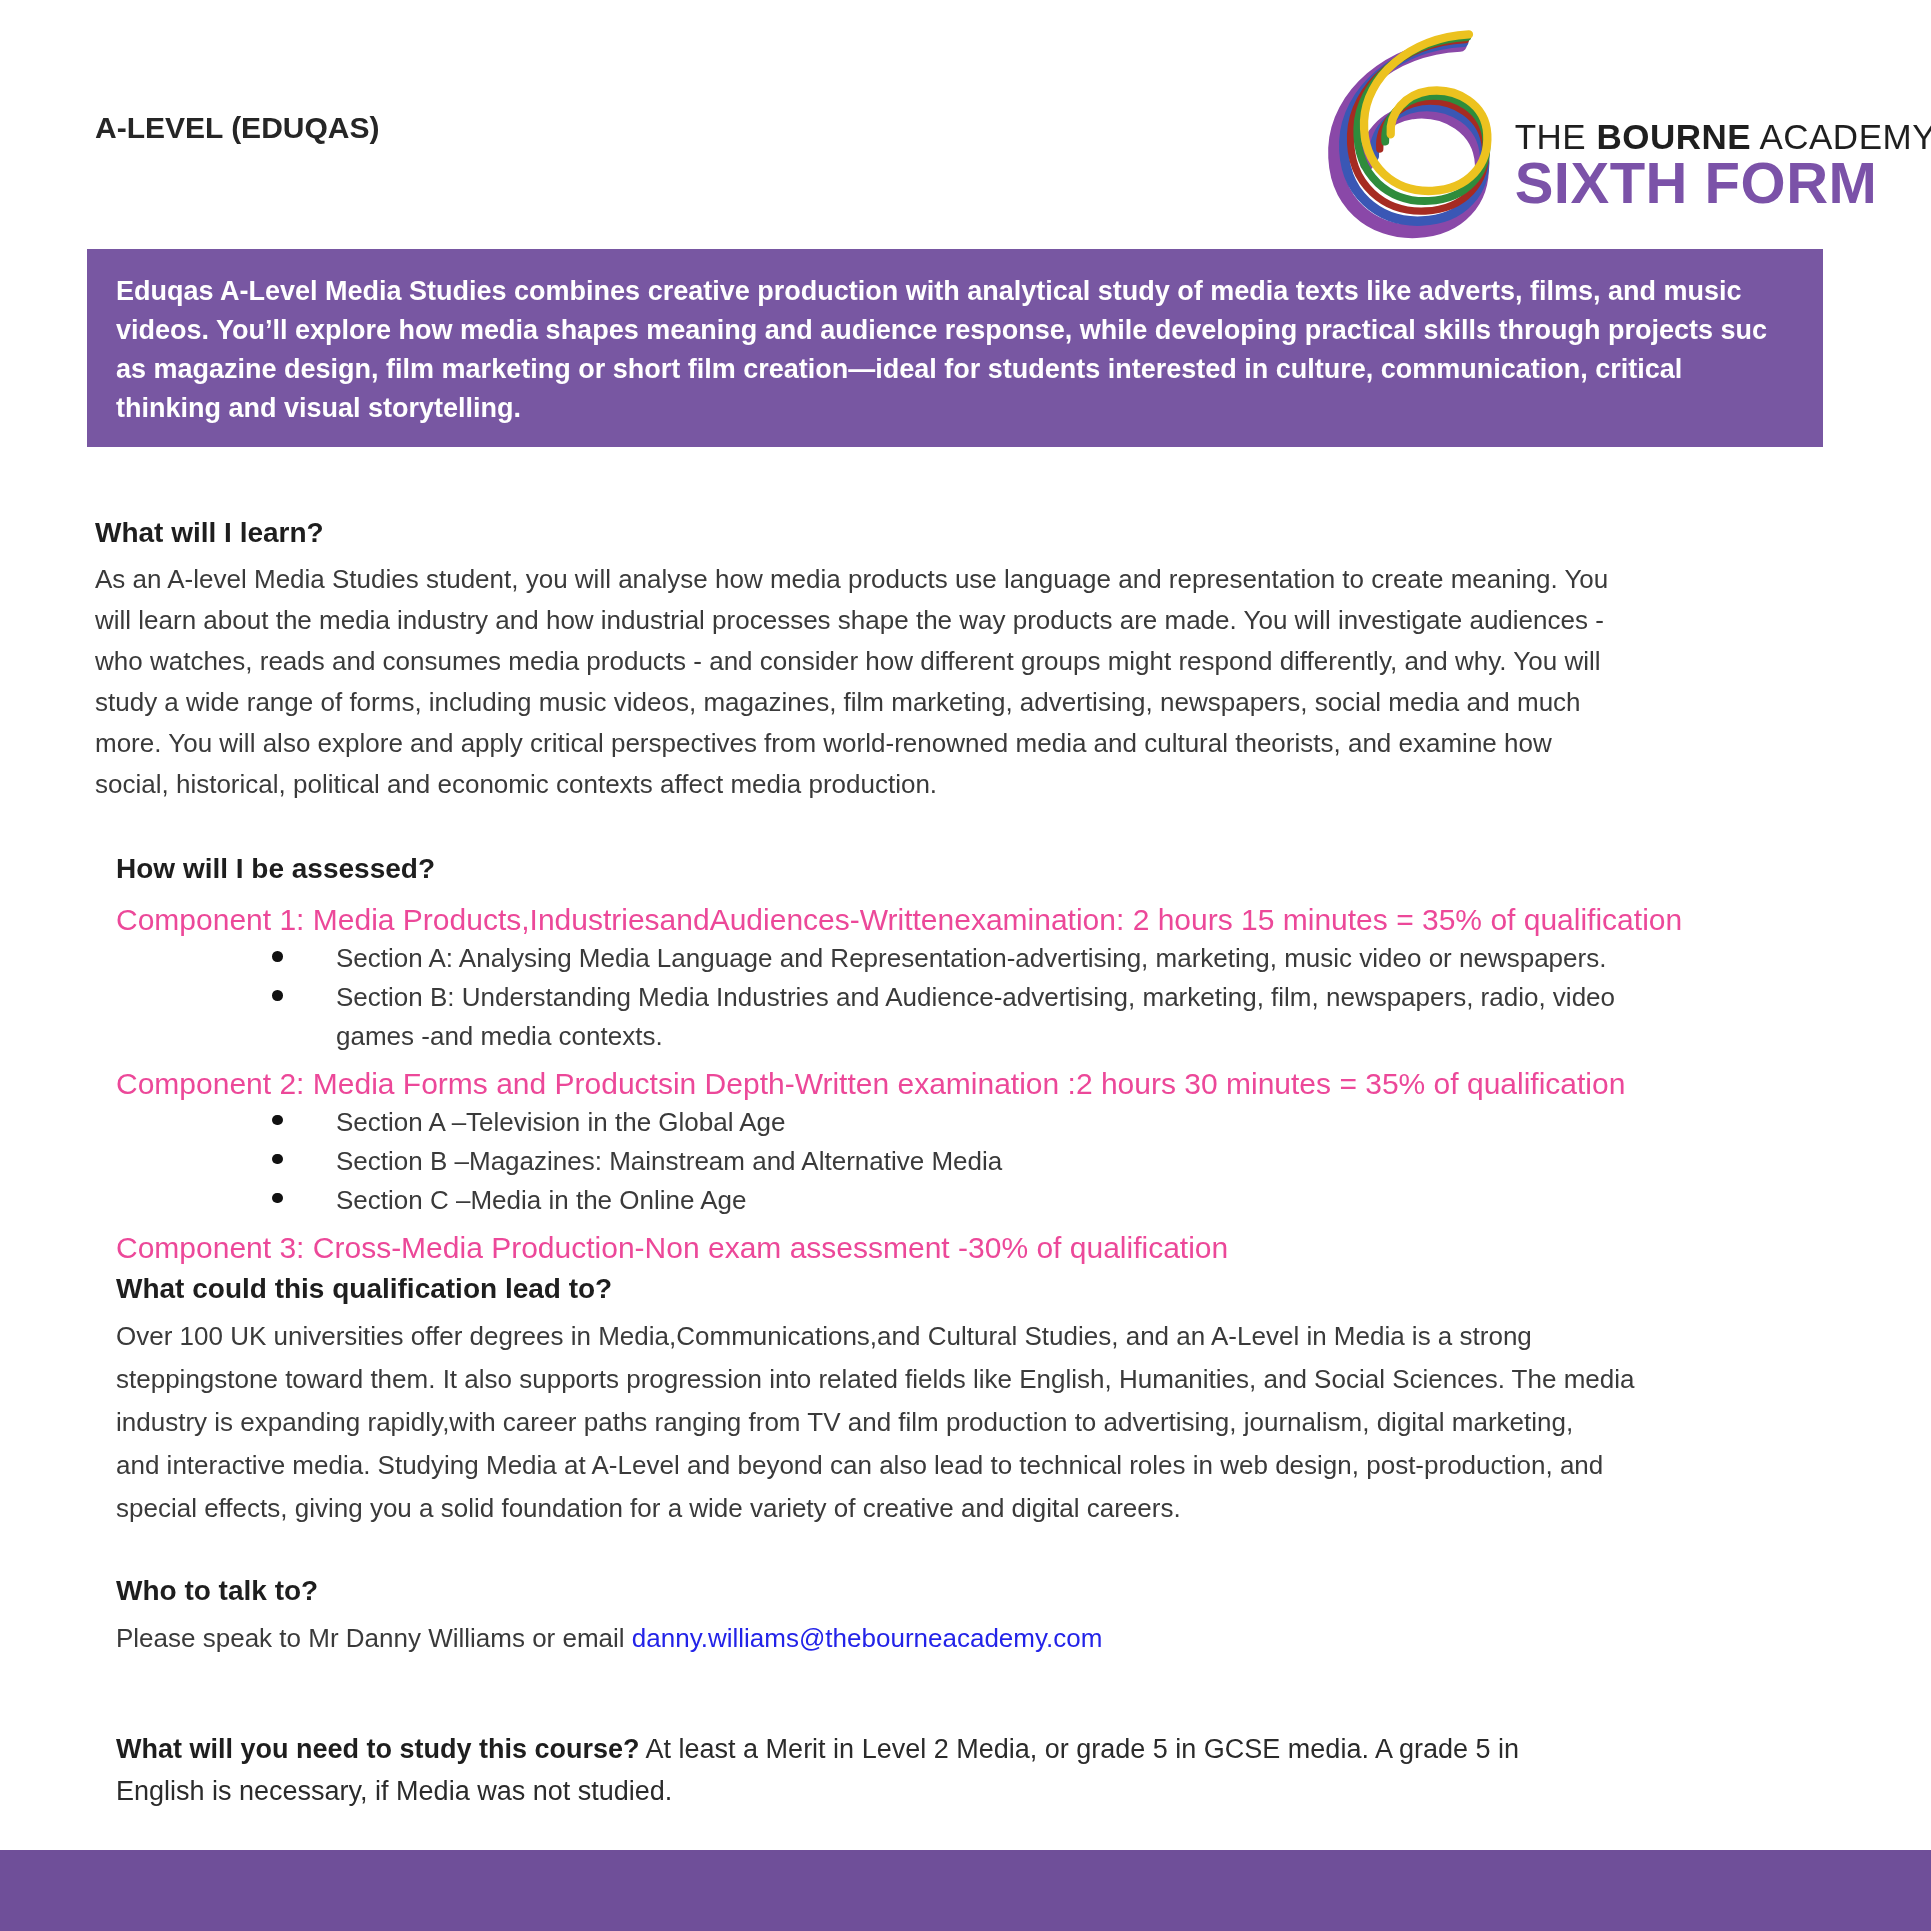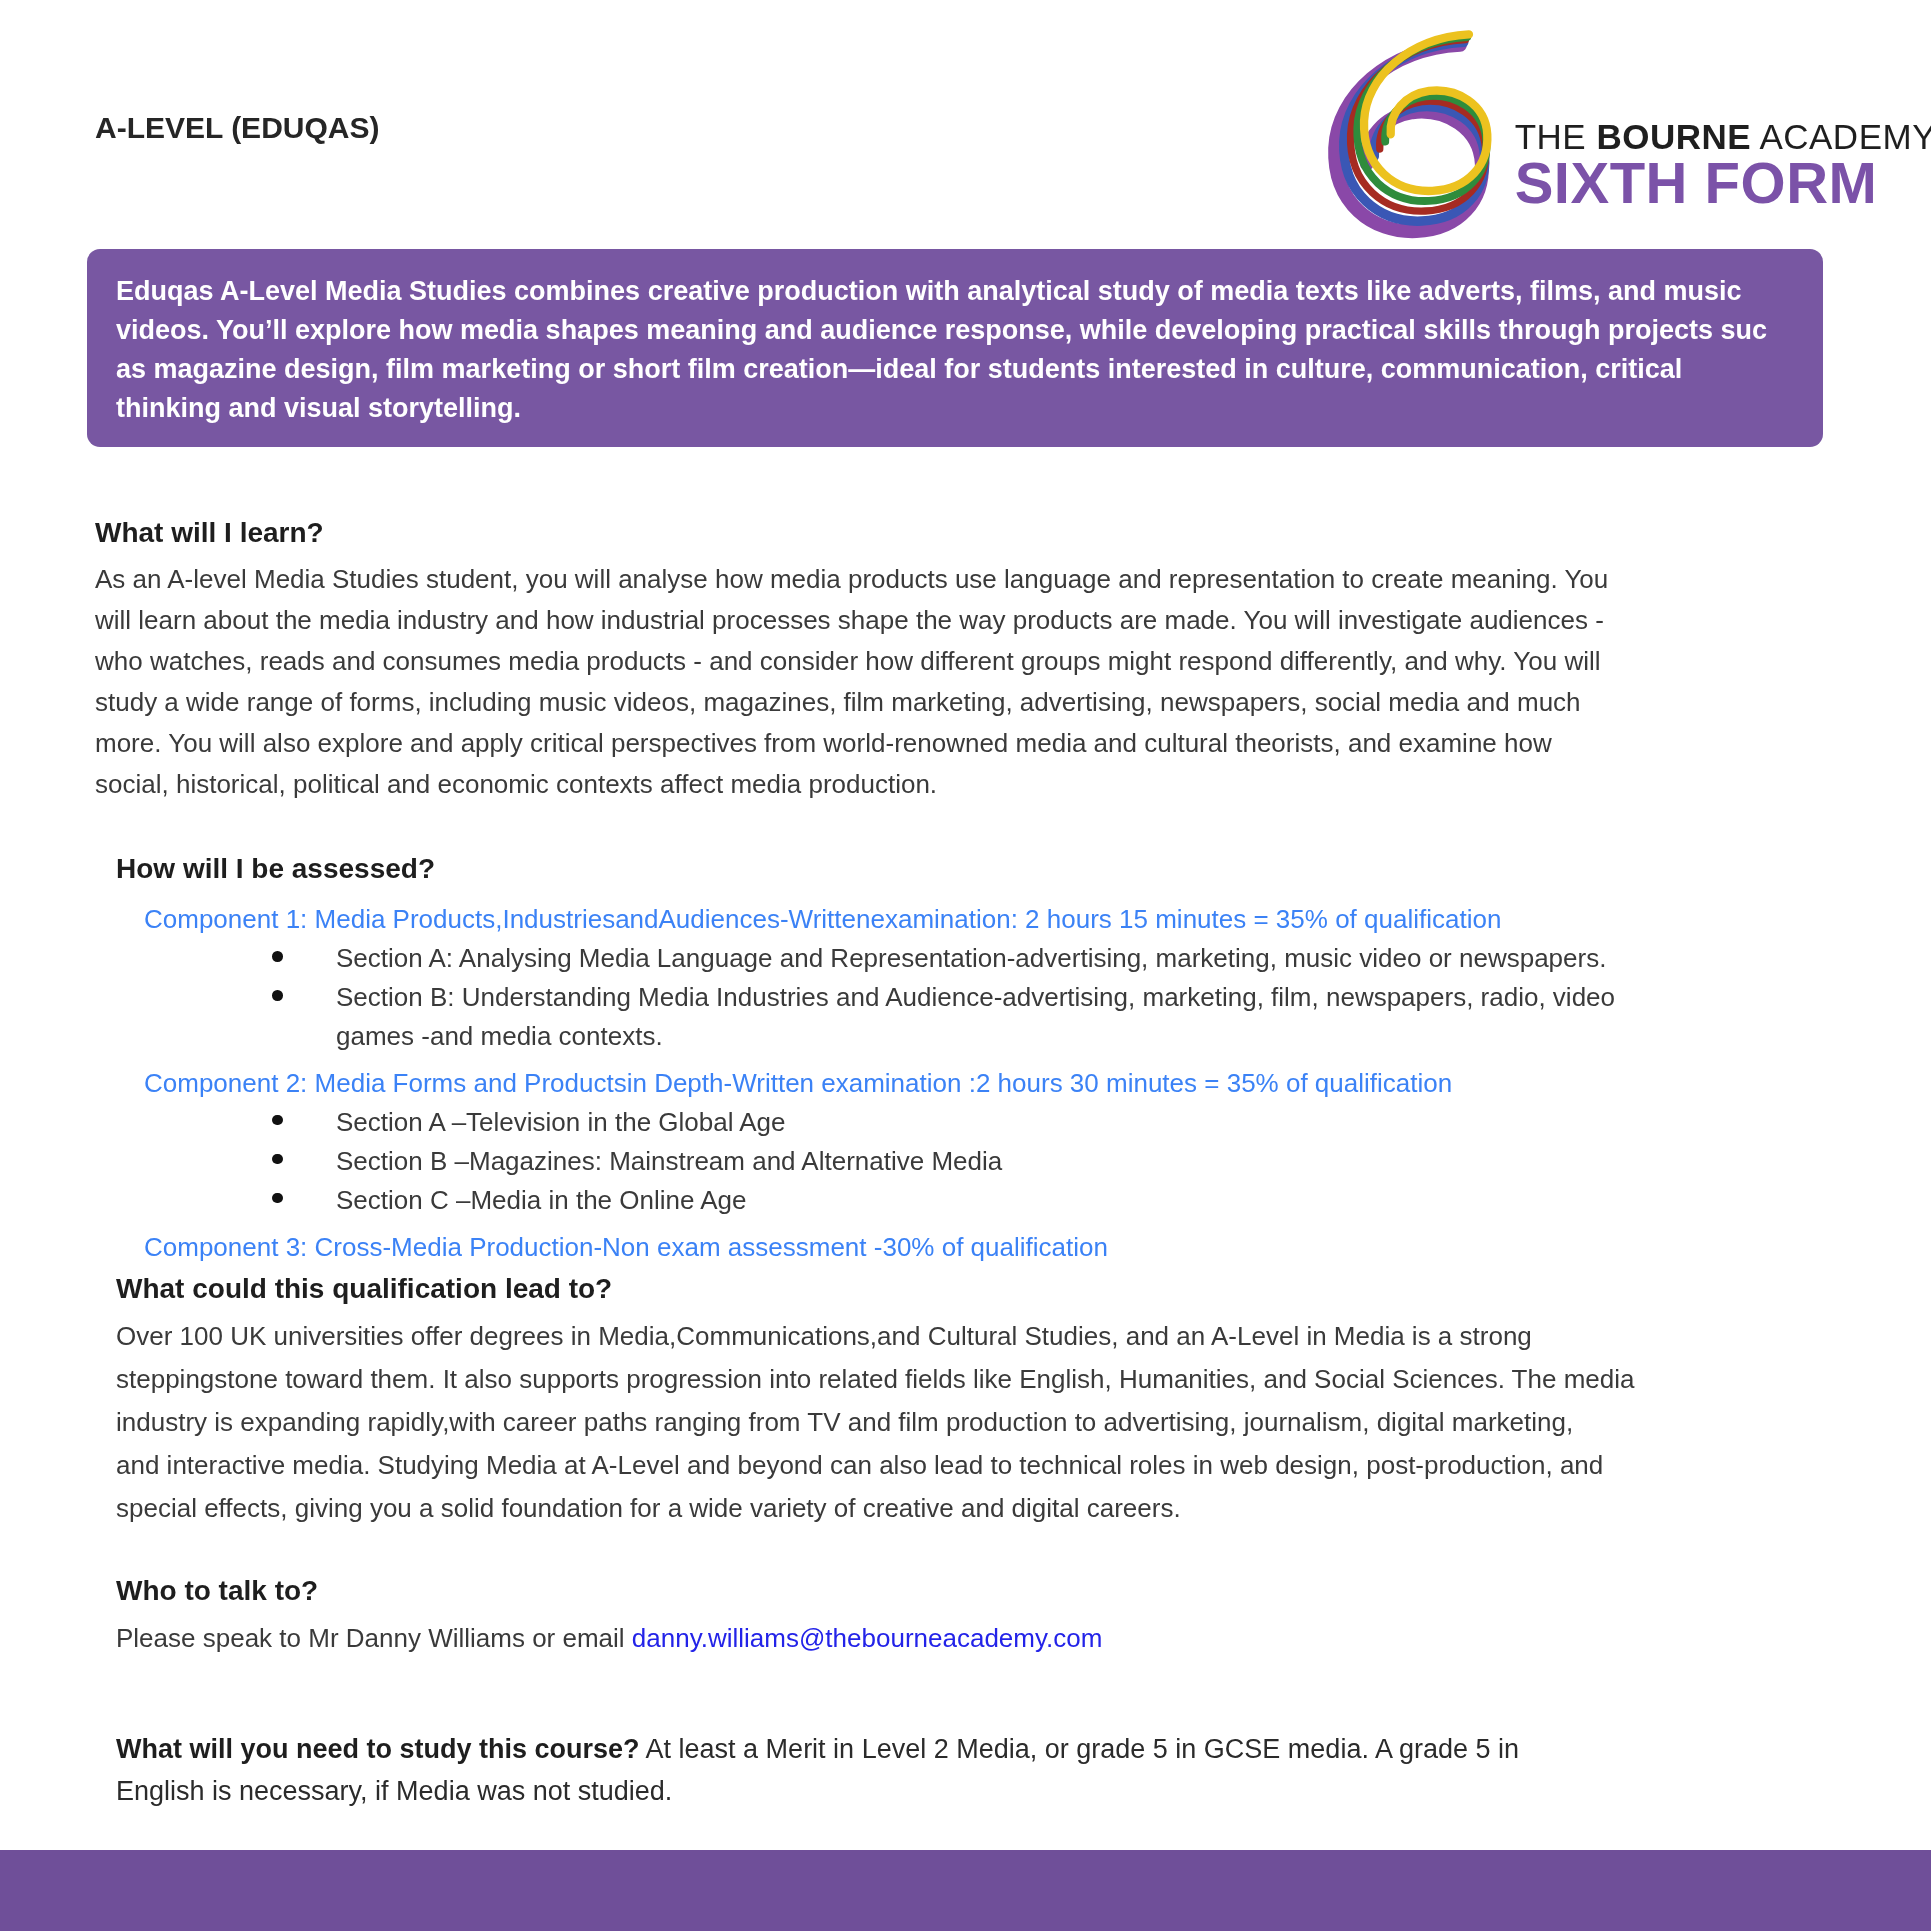--- a/index.html
+++ b/index.html
@@ -23,39 +23,39 @@
   .logo{position:absolute;left:1302px;top:29px;display:flex;}
   .logo svg{width:205px;height:218px;display:block;}
   .logo-text{margin-top:89px;margin-left:7.7px;white-space:nowrap;}
   .logo-line1{font-size:35px;line-height:37px;color:#1f1f1f;letter-spacing:0.5px;}
   .logo-line1 .b{font-weight:bold;text-align:center;}
   .logo-line2{font-size:58px;line-height:56px;font-weight:bold;color:#7b52a8;letter-spacing:0.5px;}
   
   .banner{
     position:absolute;left:87px;top:249px;width:1736px;height:198px;
     background:#7857a2;box-sizing:border-box;
-    padding:23px 0 0 29px;overflow:hidden;border-radius:13px;
+    padding:23px 0 0 29px;overflow:hidden;
   }
   .banner .bline{
     color:#ffffff;font-weight:bold;font-size:27px;line-height:39px;
     white-space:nowrap;
   }
   
   .h3{
     font-size:28px;font-weight:bold;color:#1e1e1e;line-height:33px;margin:0;
   }
   .pline{font-size:26px;color:#3a3a3a;white-space:nowrap;}
   
   .sec-learn{position:absolute;left:95px;top:516px;width:1738px;}
   .sec-learn .h3{margin-bottom:9.7px;}
   .sec-learn .pline{line-height:41px;}
   
   .sec-assess{position:absolute;left:116px;top:852px;width:1728px;}
   .sec-assess .h3{margin-bottom:15.4px;}
-  .comp-line{font-size:26px;color:#3b82f6;line-height:39px;white-space:nowrap;margin-left:28px;}
+  .comp-line{font-size:30px;color:#ec4899;line-height:39px;white-space:nowrap;}
   .comp-line.gap{margin-top:7.7px;}
   .bullet-row{position:relative;padding-left:220px;line-height:39px;font-size:26px;color:#3a3a3a;}
   .bullet-row .btext{white-space:nowrap;}
   .bullet-row .btext.wrap{white-space:normal;max-width:1352px;}
   .dot{
     position:absolute;left:156px;top:11.6px;width:10.6px;height:10.6px;border-radius:50%;
     background:#111111;
   }
   
   .sec-lead{position:absolute;left:116px;top:1272px;width:1728px;}

